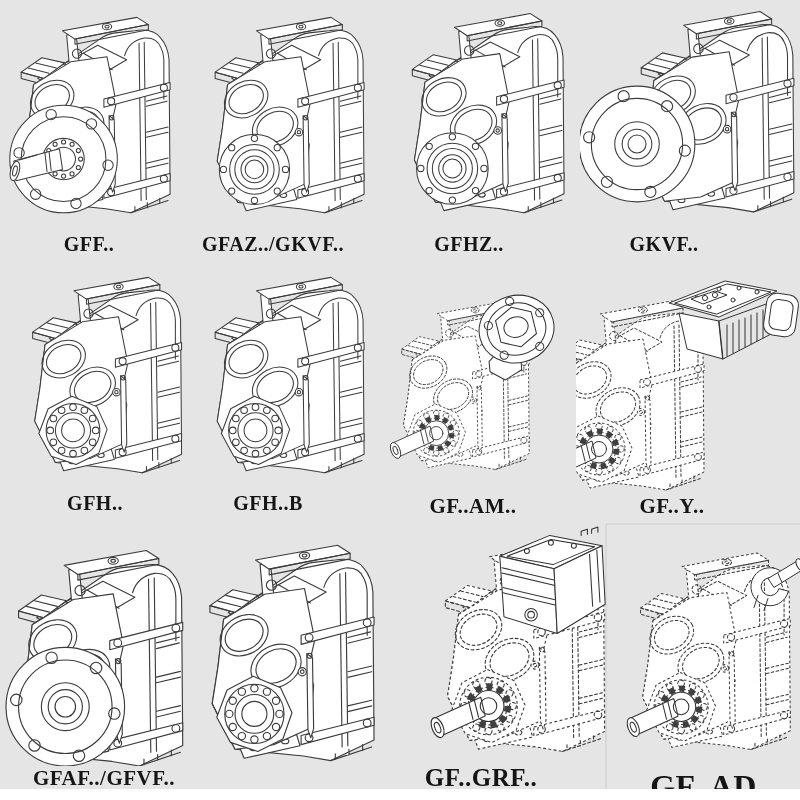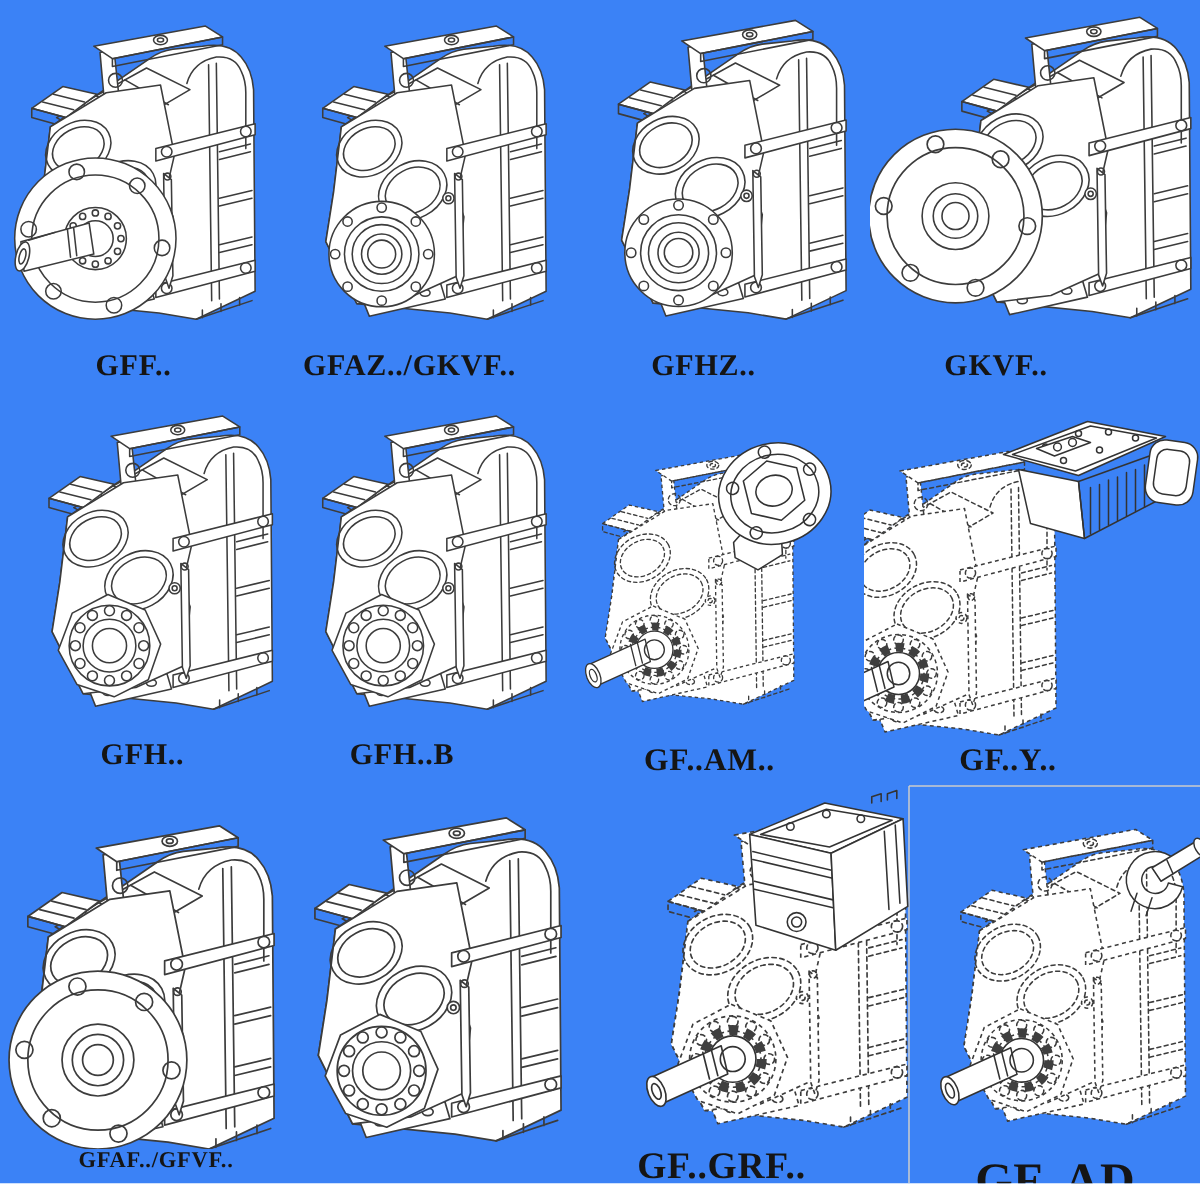--- a/index.html
+++ b/index.html
@@ -1,16 +1,16 @@
 <!DOCTYPE html>
 <html><head>
 <meta charset="utf-8">
 <style>
   html,body{margin:0;padding:0;background:#fff;}
-  #canvas{position:relative;width:800px;height:789px;background:#3b82f6;overflow:hidden;
+  #canvas{position:relative;width:800px;height:789px;background:#e5e5e5;overflow:hidden;
           font-family:"Liberation Serif", serif;}
   .cell{position:absolute;}
   .fig-label{position:absolute;transform:translateX(-50%);font-weight:bold;color:#151515;
              white-space:nowrap;letter-spacing:0.5px;}
   svg{overflow:hidden;}
   .ln{fill:none;stroke:#3c3c3c;stroke-width:1;stroke-linejoin:round;stroke-linecap:round;}
   .lnw{fill:#ffffff;stroke:#3c3c3c;stroke-width:1;stroke-linejoin:round;}
   .dash *{stroke:#8f8f8f !important;stroke-dasharray:2.6 2.2;fill:none !important;stroke-width:0.9 !important;}
   .solidg .ln, .solidg .lnw{stroke:#333;}
   .faint{stroke:#cccccc;stroke-width:1;fill:none;}
@@ -353,21 +353,21 @@
         <use href="#sym-ph-y" xlink:href="#sym-ph-y"></use>
       </svg>
 </div>
 <div class="fig-label" style="left:672px;top:494px;font-size:21px">GF..Y..</div>
 
 <div class="cell" style="left:2px;top:538px;width:195px;height:228px">
   <svg viewBox="0 0 170 200" width="195" height="228">
         <use href="#sym-flange-hollow" xlink:href="#sym-flange-hollow"></use>
       </svg>
 </div>
-<div class="fig-label" style="left:104px;top:766px;font-size:15px">GFAF../GFVF..</div>
+<div class="fig-label" style="left:104px;top:766px;font-size:21px">GFAF../GFVF..</div>
 
 <div class="cell" style="left:194px;top:532px;width:188px;height:235px">
   <svg viewBox="0 0 165 205" width="188" height="235">
         <use href="#sym-hub-plain" xlink:href="#sym-hub-plain"></use>
       </svg>
 </div>
 
 <div class="cell" style="left:398px;top:526px;width:262px;height:240px">
   <svg viewBox="0 0 250 230" width="262" height="240">
         <use href="#sym-ph-grf" xlink:href="#sym-ph-grf"></use>

